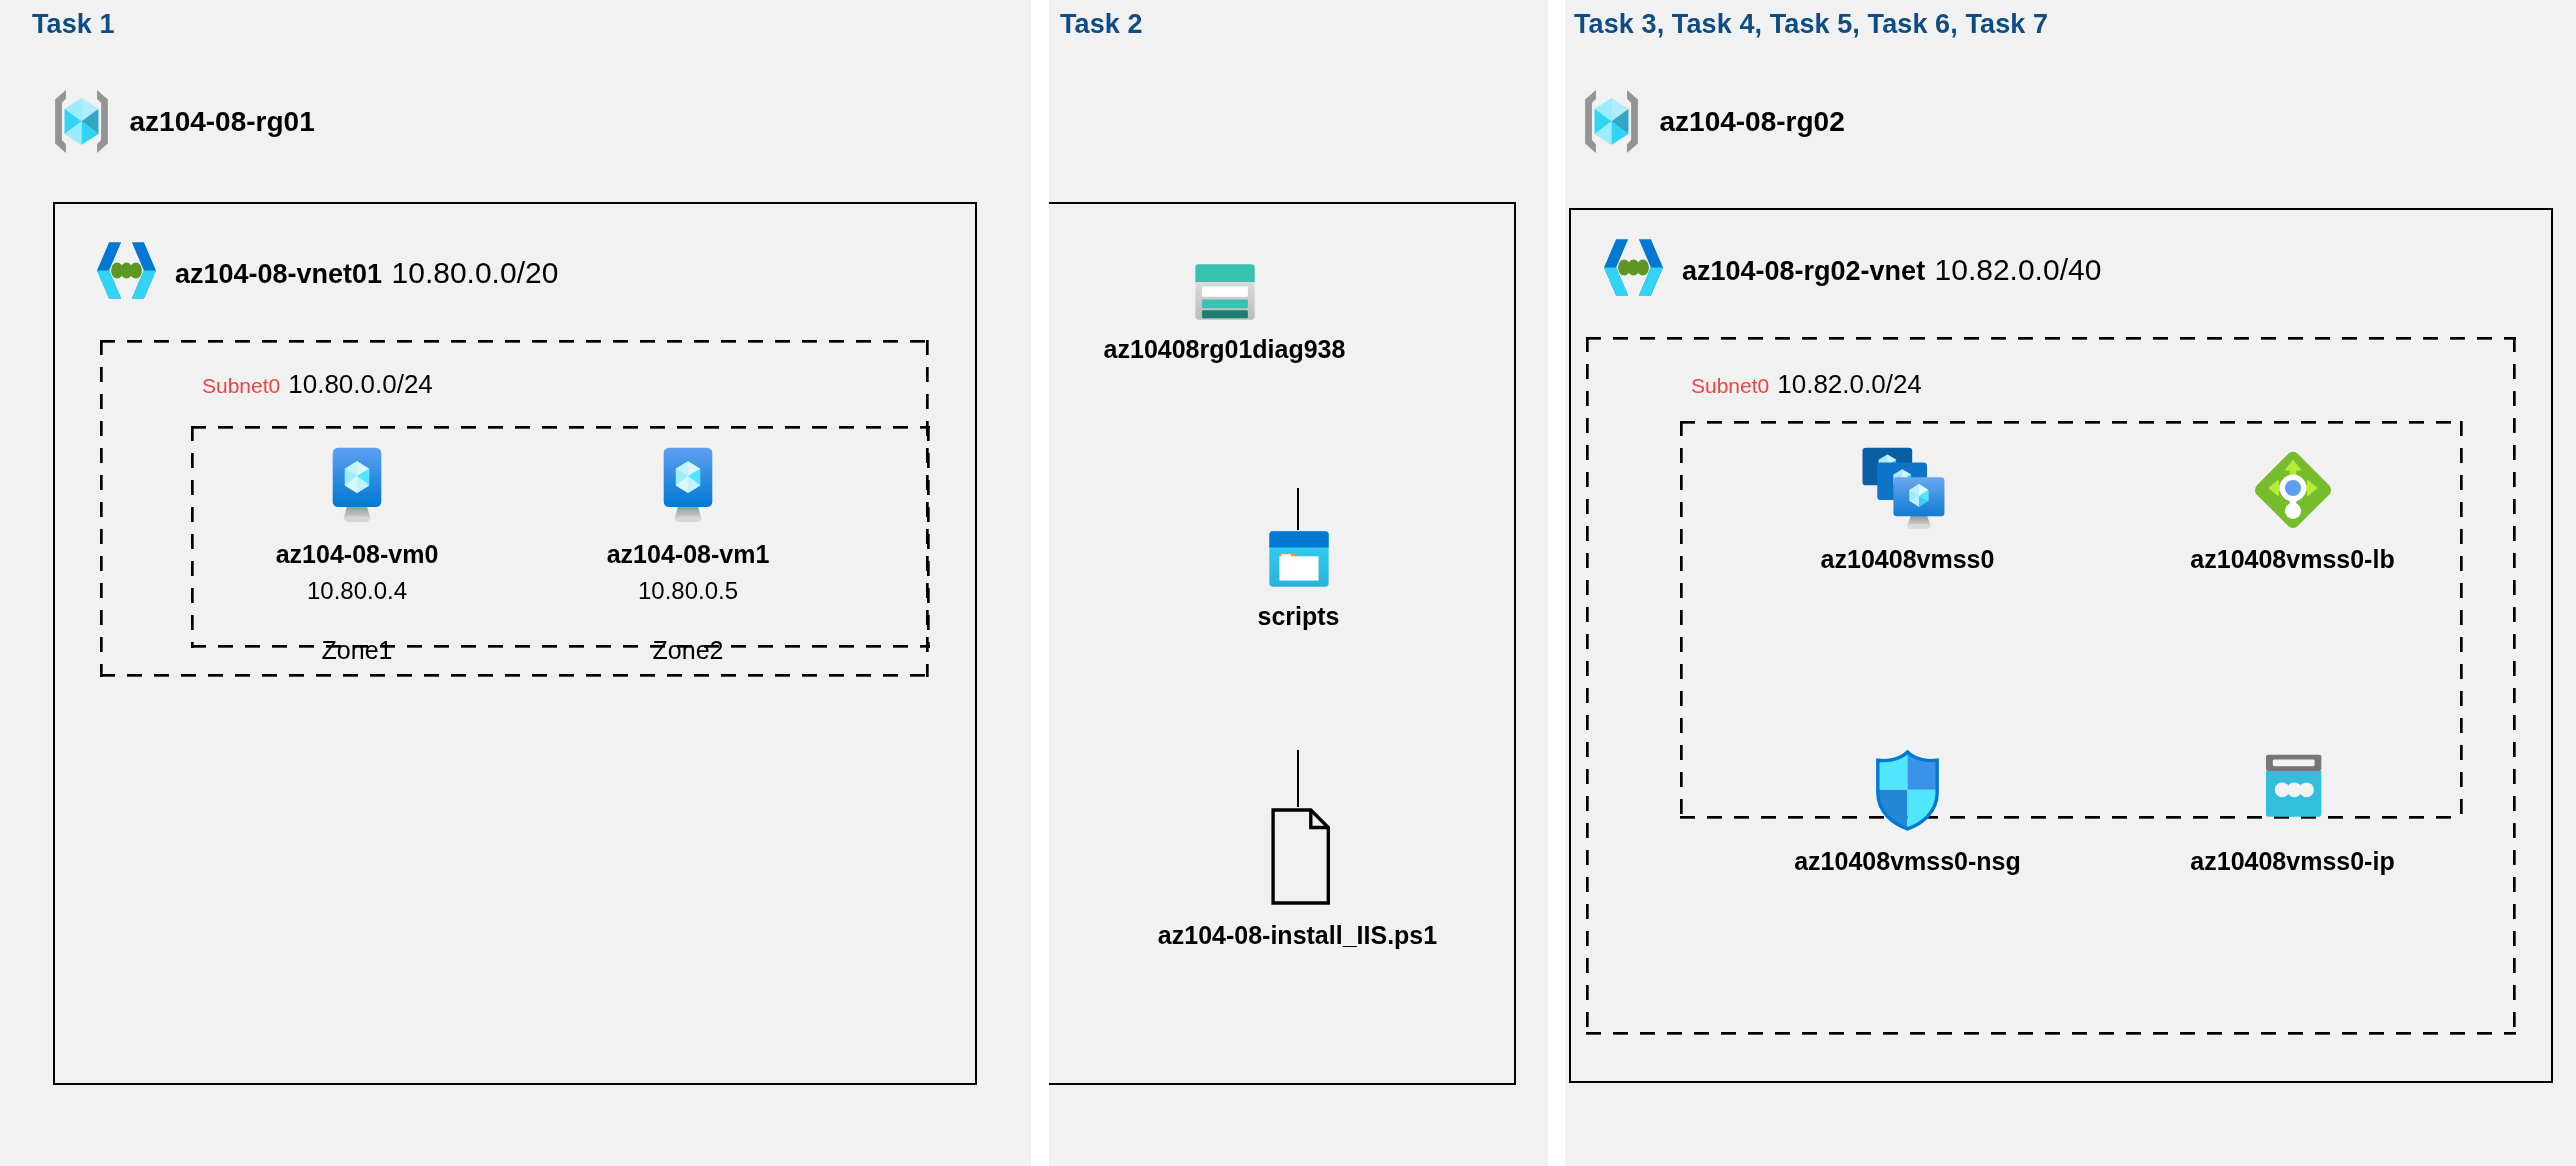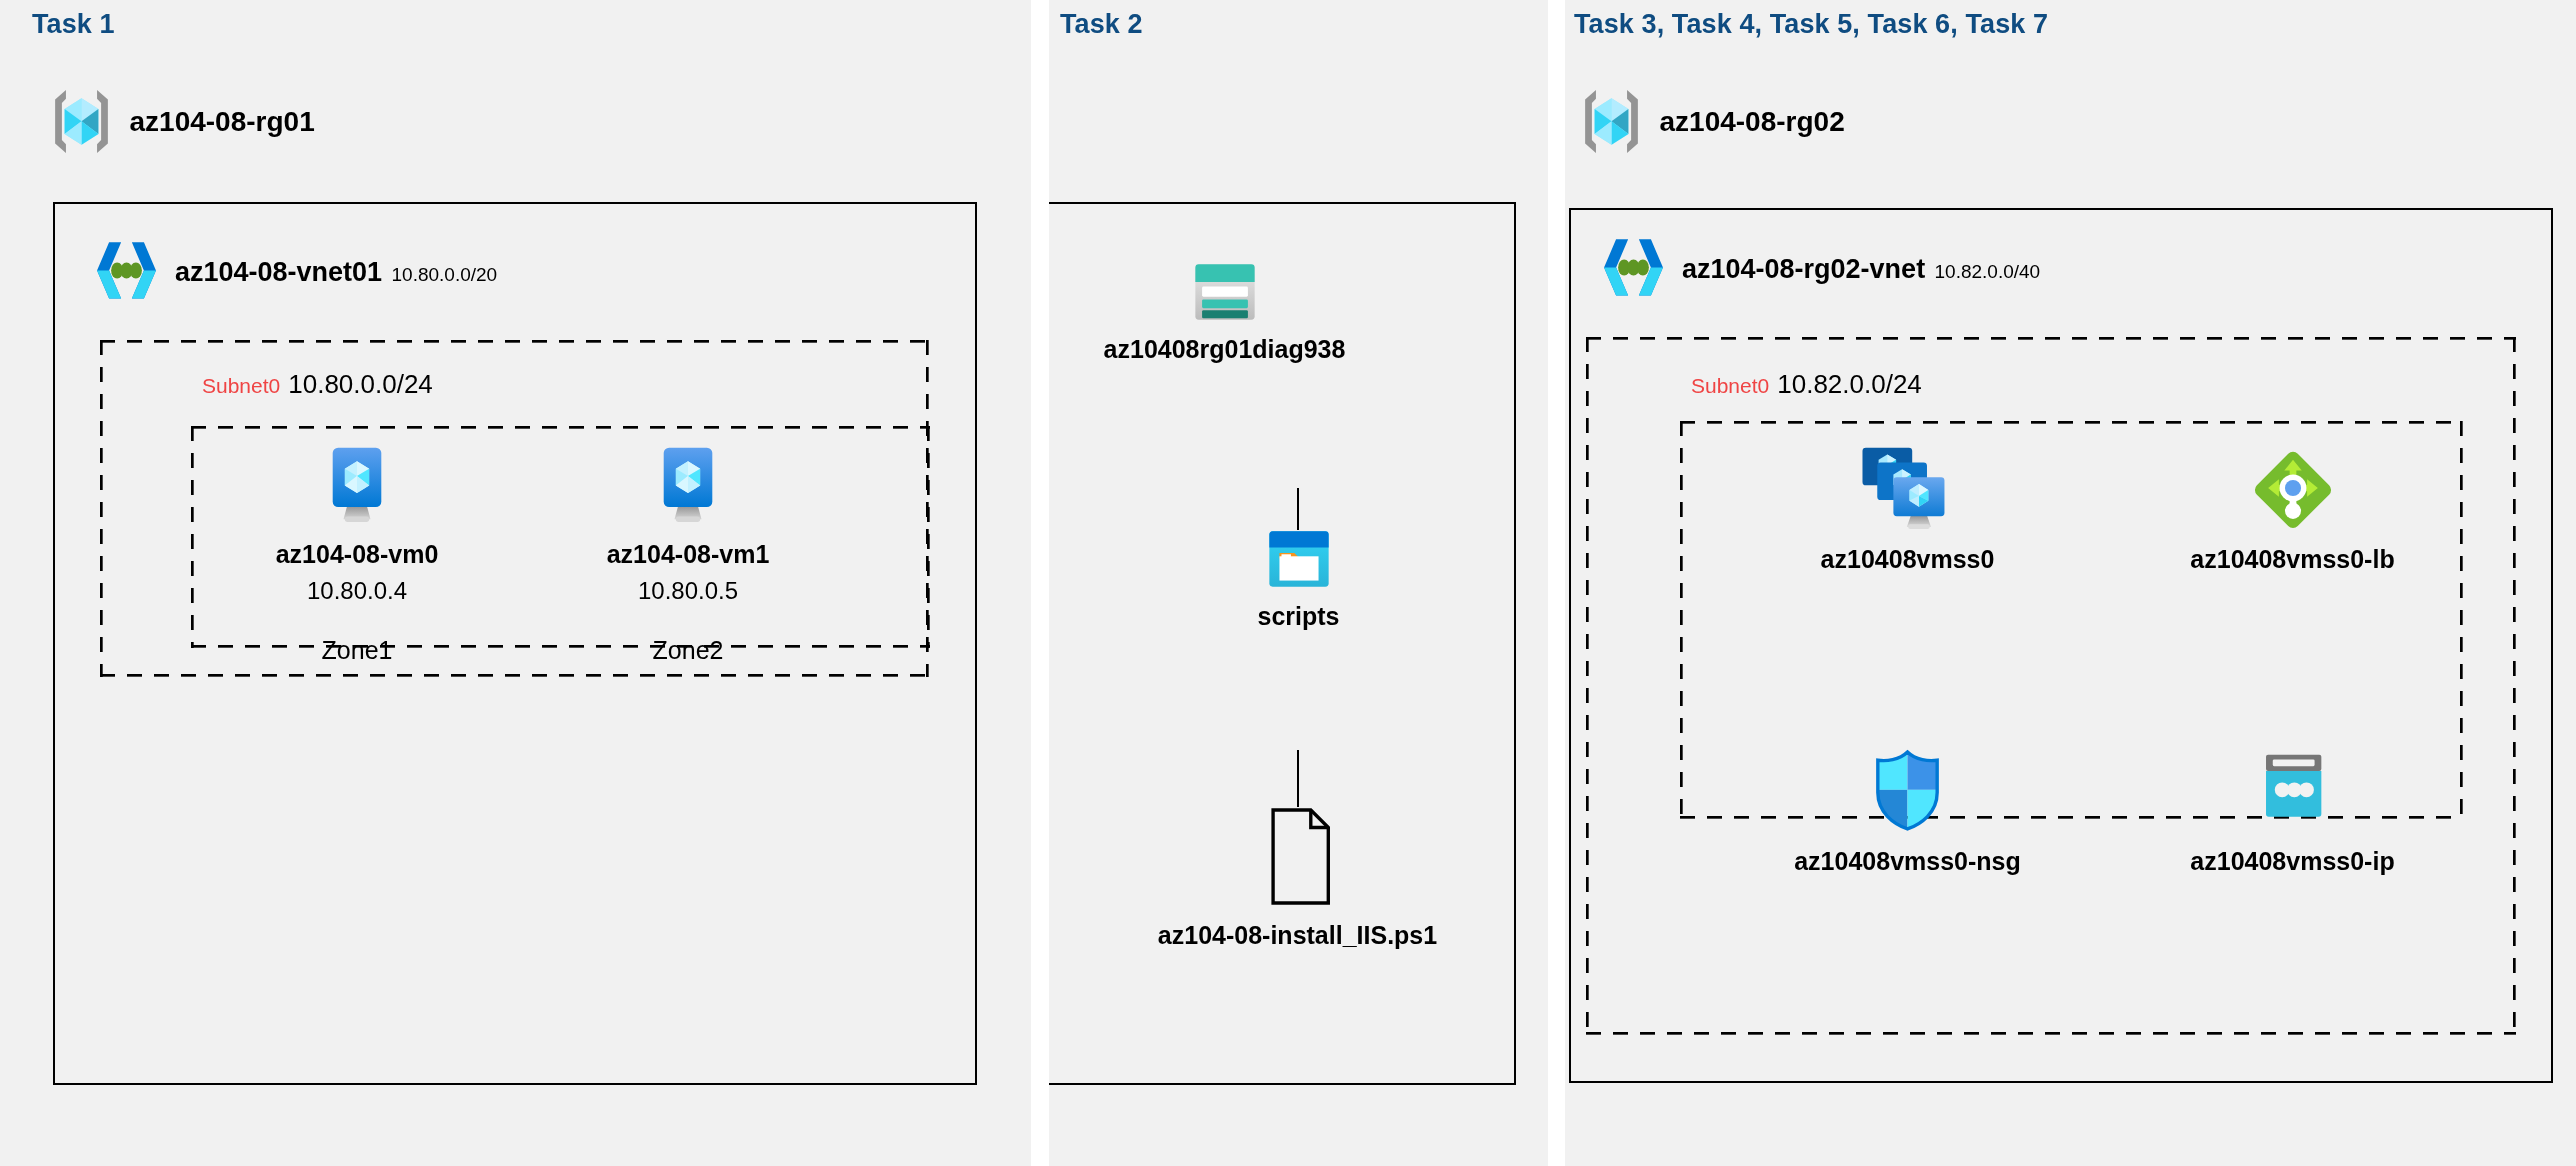--- a/index.html
+++ b/index.html
@@ -23,21 +23,21 @@
       repeating-linear-gradient(to right,#000 0 15px,transparent 15px 27px),
       repeating-linear-gradient(to right,#000 0 15px,transparent 15px 27px),
       repeating-linear-gradient(to bottom,#000 0 15px,transparent 15px 27px),
       repeating-linear-gradient(to bottom,#000 0 15px,transparent 15px 27px);
     background-size:100% 2.7px,100% 2.7px,2.7px 100%,2.7px 100%;
     background-position:0 0,0 100%,0 0,100% 0;
     background-repeat:no-repeat;
   }
   .vnet-header{position:absolute;display:flex;align-items:center;gap:16px;white-space:nowrap;}
   .vnet-name{font-size:27px;font-weight:bold;color:#000;}
-  .vnet-cidr{font-size:19px;font-weight:normal;color:#000;margin-left:9.4px;}
+  .vnet-cidr{font-size:30px;font-weight:normal;color:#000;margin-left:9.4px;}
   .subnet-label{position:absolute;white-space:nowrap;}
   .subnet-name{font-size:21px;font-weight:normal;color:#ef4444;}
   .subnet-cidr{font-size:26px;font-weight:normal;color:#000;margin-left:8px;}
   .node{position:absolute;display:flex;flex-direction:column;align-items:center;}
   .node-title{font-size:25px;font-weight:bold;color:#000;white-space:nowrap;margin-top:13.5px;}
   .node-sub{font-size:24px;font-weight:normal;color:#000;white-space:nowrap;margin-top:8px;}
   .node-zone{font-size:25px;font-weight:normal;color:#000;white-space:nowrap;margin-top:31px;}
   .conn{position:absolute;background:#000;width:2px;}
   svg{display:block;}
 </style>

